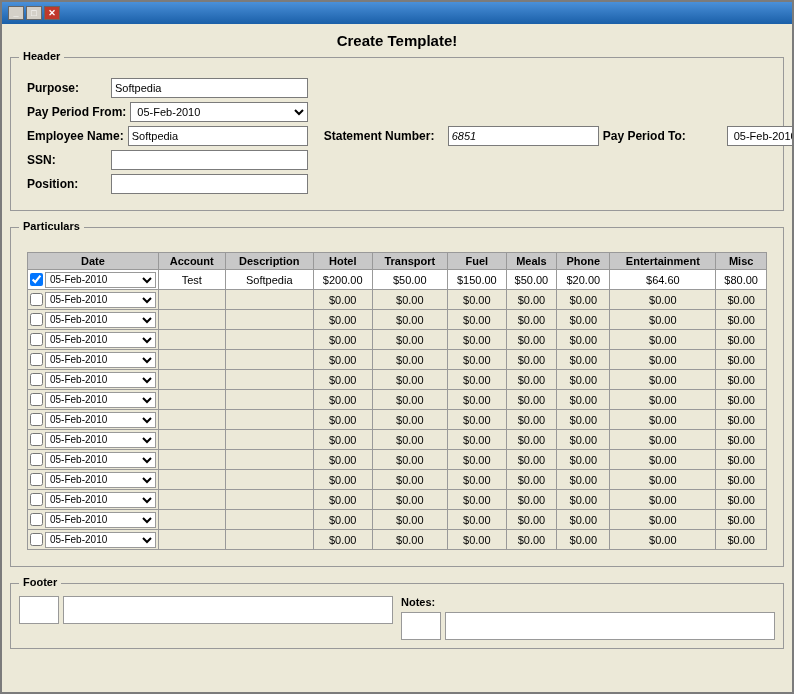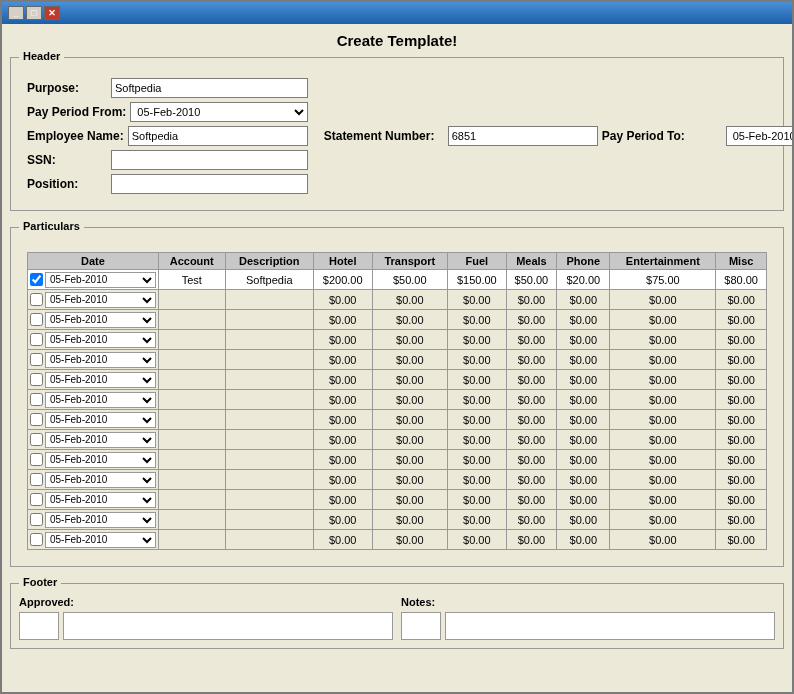--- a/index.html
+++ b/index.html
@@ -261,21 +261,21 @@
             </div>
             <div class="form-row">
               <span class="form-label">Position:</span>
               <input class="form-input" type="text" style="width: 180px;">
             </div>
           </div>
 
           <div style="display:flex; flex-direction:row; gap:4px;">
             <div class="form-row">
               <span class="form-label form-label-wide">Statement Number:</span>
-              <input class="form-input" type="text" style="flex: 1 1 0%;" value="6851">
+              <input class="form-input" type="text" style="flex: 1 1 0%; font-style: italic;" value="6851">
             </div>
             <div class="form-row">
               <span class="form-label form-label-wide">Pay Period To:</span>
               <select class="form-select" style="flex:1;">
                 <option>05-Feb-2010</option>
               </select>
             </div>
             <div class="form-row">
               <span class="form-label form-label-wide">Department:</span>
               <input class="form-input" type="text" style="flex: 1 1 0%;" value="Software">
@@ -321,21 +321,21 @@
                 </select>
               </div>
             </td>
             <td>Test</td>
             <td>Softpedia</td>
             <td class="money-val">$200.00</td>
             <td class="money-val">$50.00</td>
             <td class="money-val">$150.00</td>
             <td class="money-val">$50.00</td>
             <td class="money-val">$20.00</td>
-            <td class="money-val">$75.00</td>
+            <td class="money-val">$64.60</td>
             <td class="money-val">$80.00</td>
           </tr>
         <tr>
               <td style="padding: 1px 2px;">
                 <div class="date-row-plain">
                   <input type="checkbox" style="margin-right: 2px;">
                   <select style="font-size:10px; border:1px solid #999; height:16px; background:white; flex:1;"><option>05-Feb-2010</option></select>
                 </div>
               </td>
               <td></td>
@@ -553,21 +553,20 @@
               <td class="money-val">$0.00</td>
             </tr>
           </tbody>
       </table>
     </div>
 
     <div class="footer-section">
       <span class="footer-legend">Footer</span>
       <div class="footer-grid">
         <div class="footer-col">
-          <span class="footer-label">Approved:</span>
           <div class="footer-box">
             <div class="footer-small-box"></div>
             <input type="text" class="footer-long-input" style="">
           </div>
         </div>
         <div class="footer-col">
           <span class="footer-label">Notes:</span>
           <div class="footer-box">
             <div class="footer-small-box"></div>
             <input type="text" class="footer-long-input" style="">

